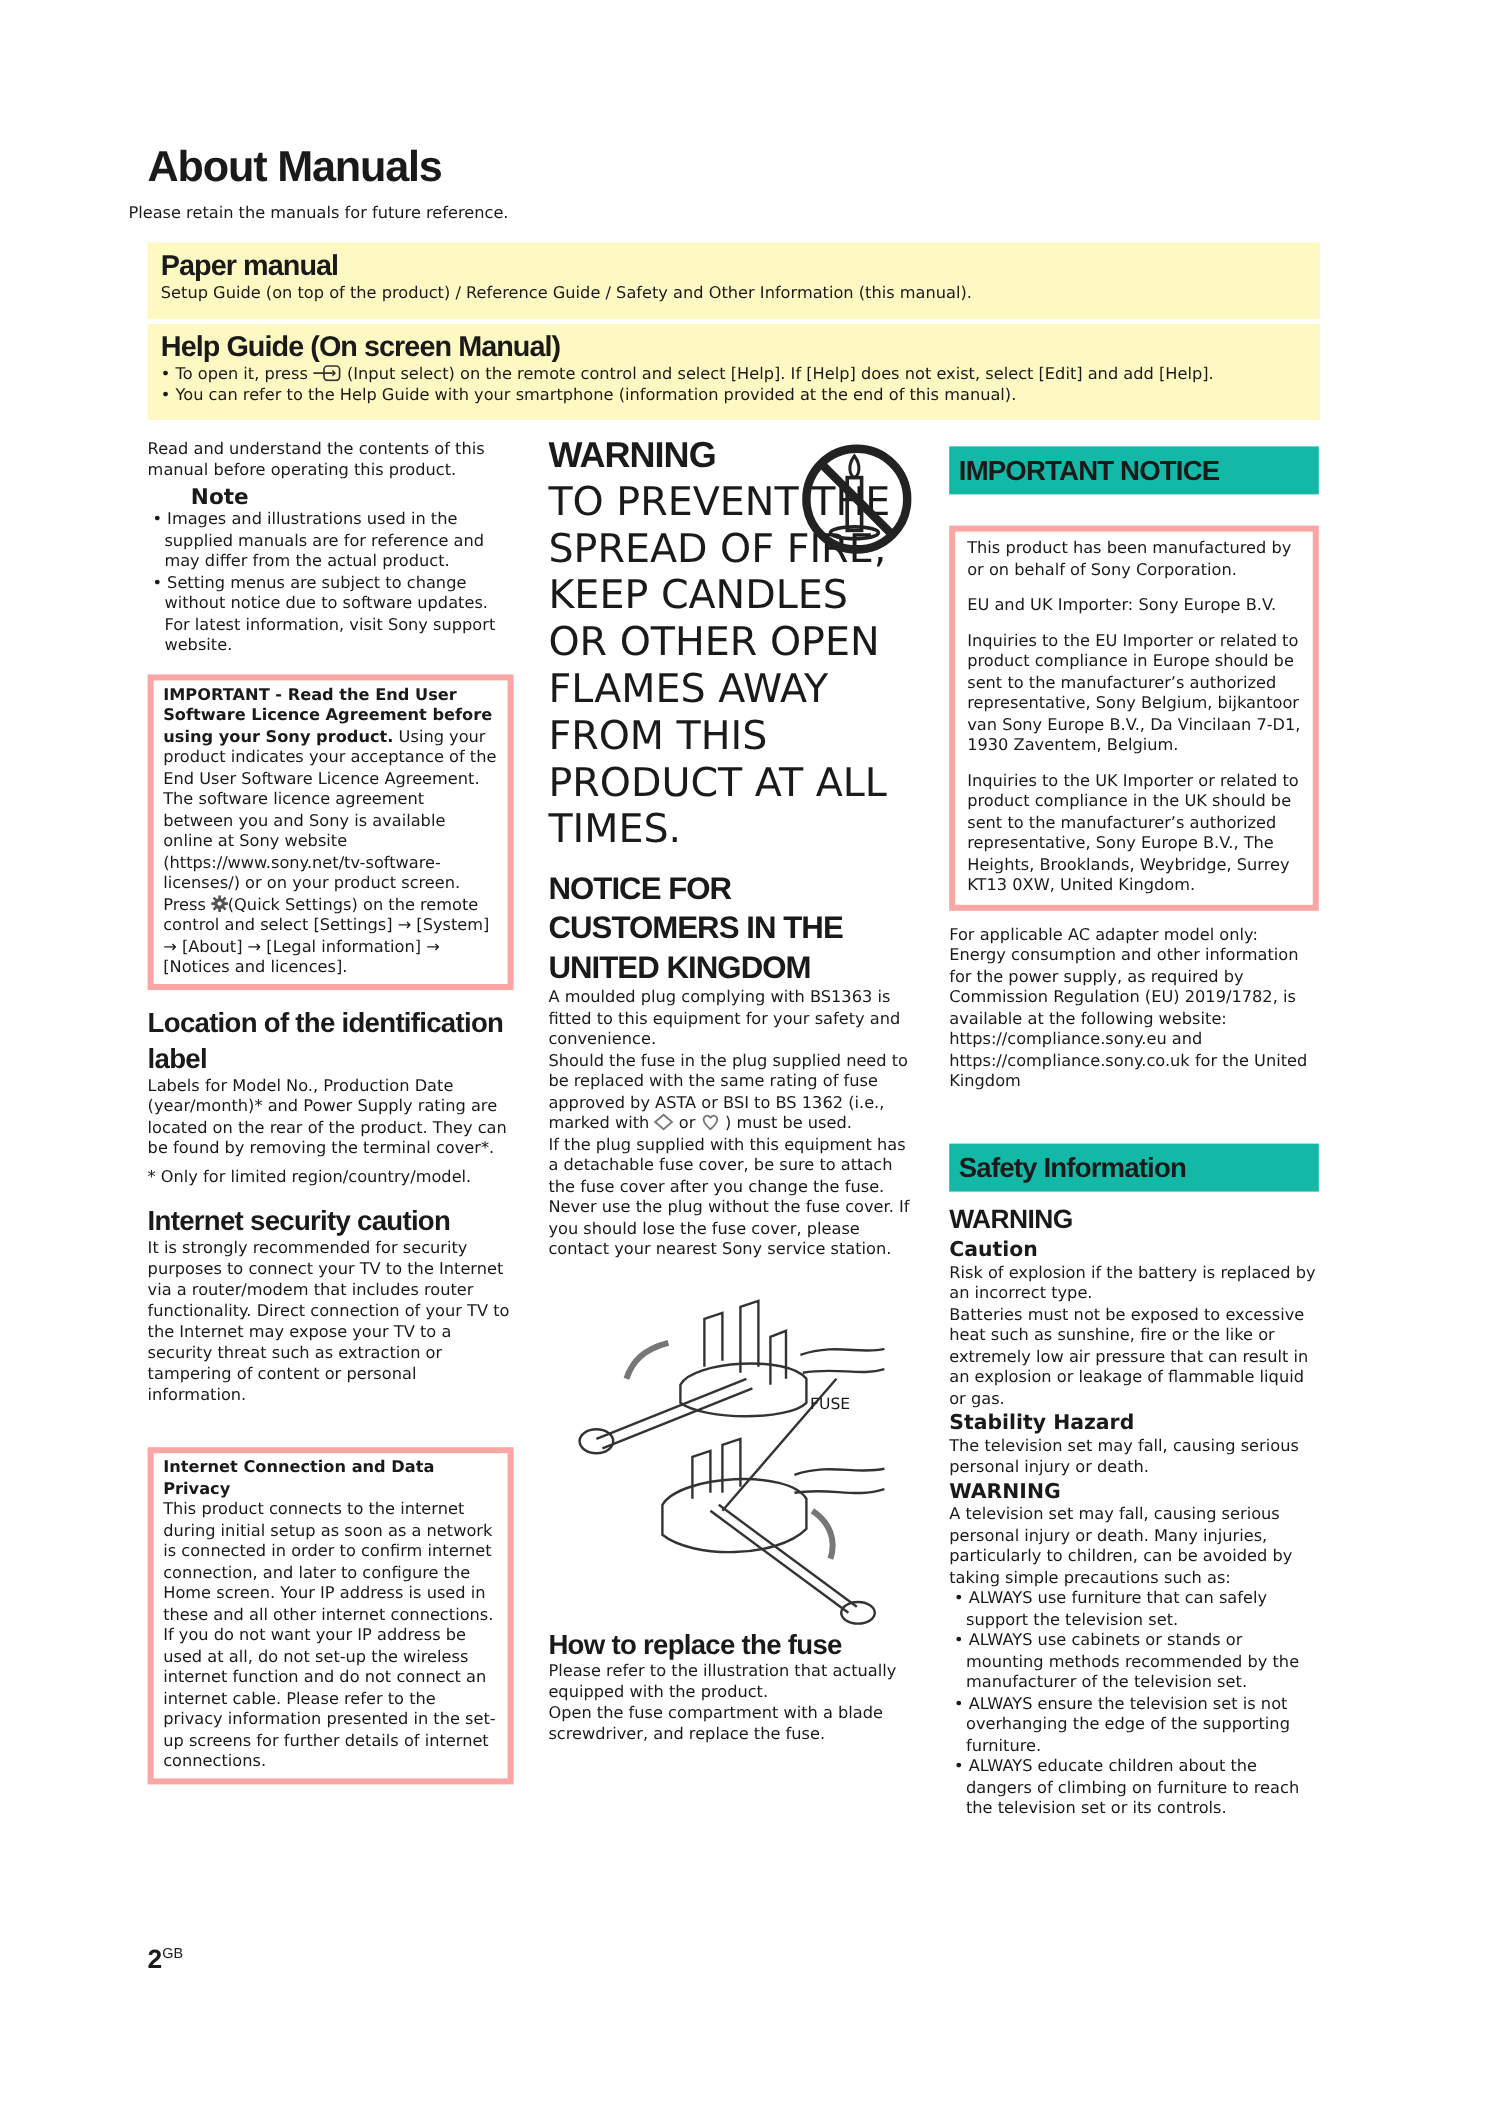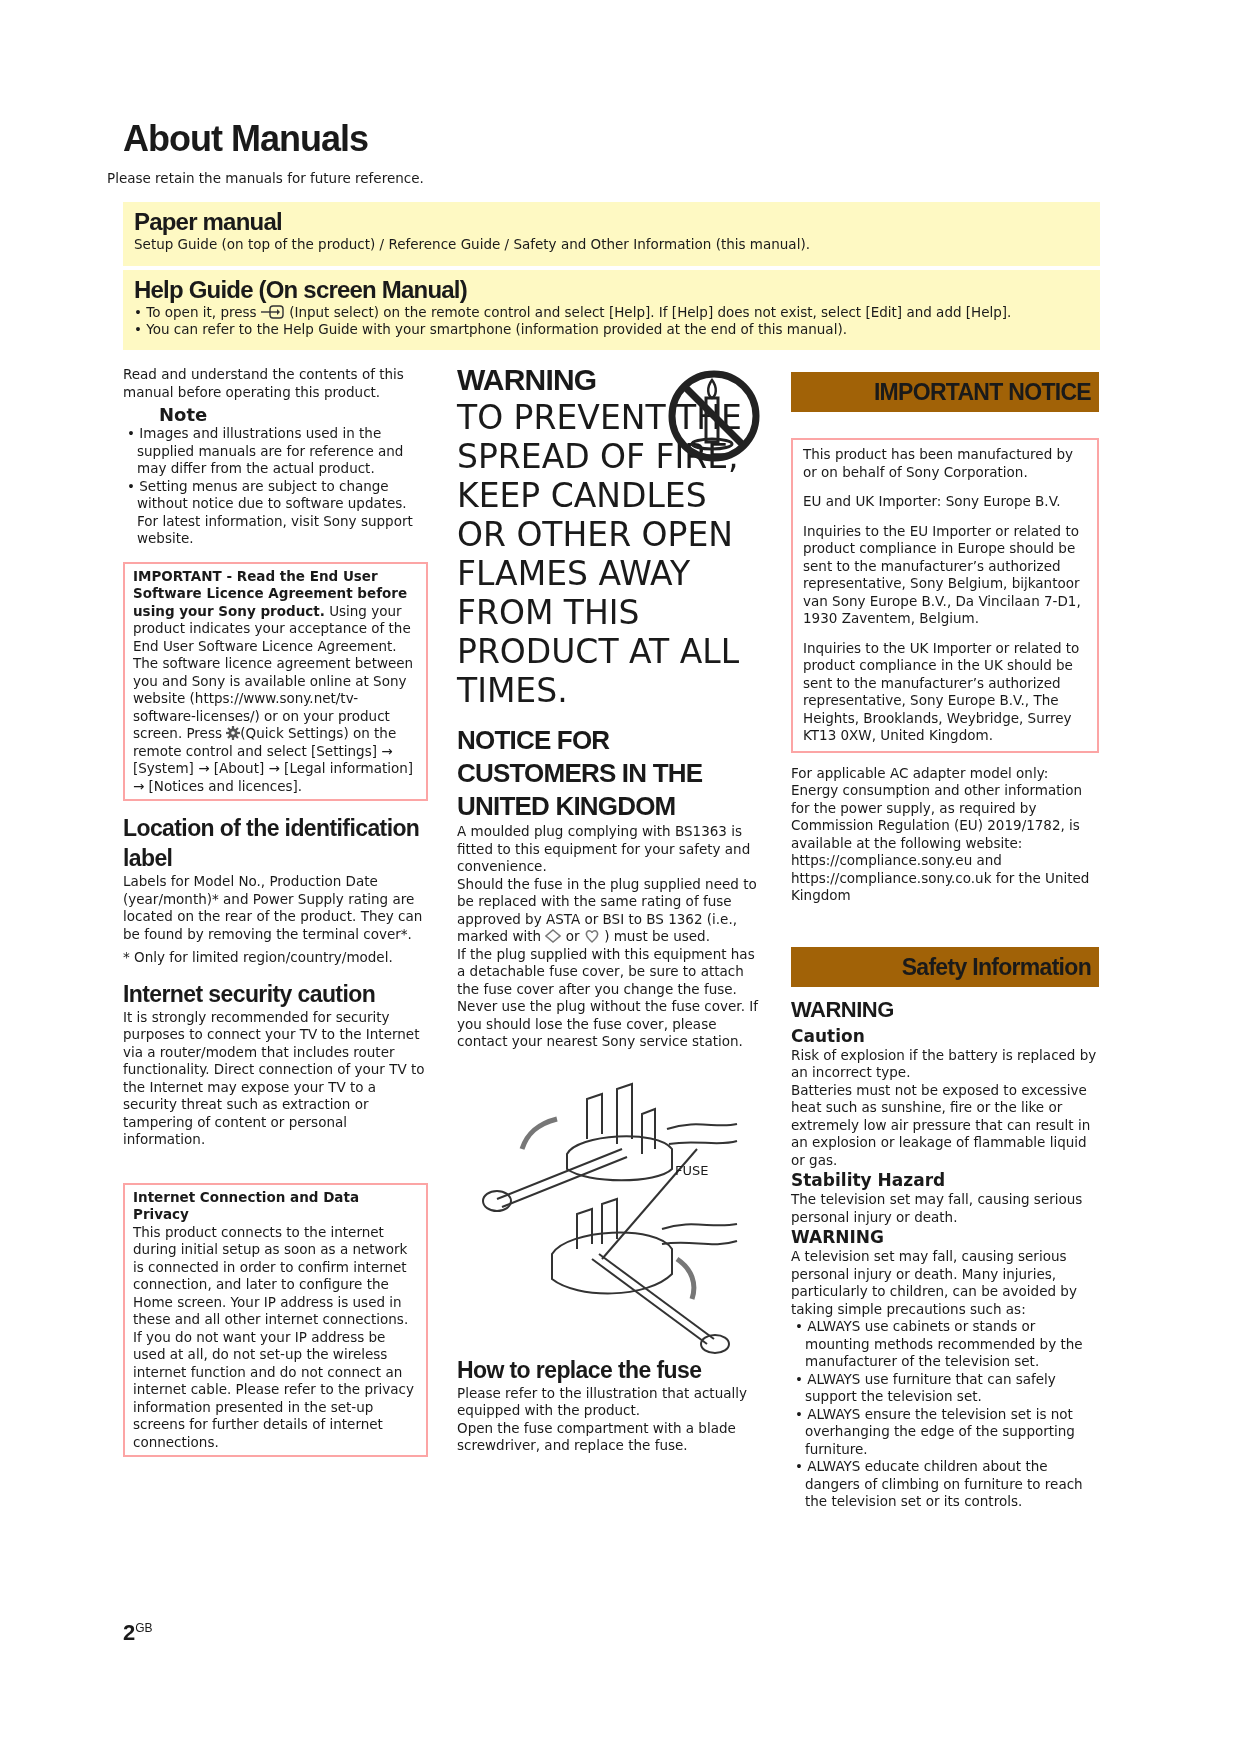--- a/index.html
+++ b/index.html
@@ -18,36 +18,36 @@
 
     .col { position: absolute; font-size: 13.5px; line-height: 17.5px; }
     .col1 { left: 123px; top: 366px; width: 305px; }
     .col2 { left: 457px; top: 362px; width: 305px; }
     .col3 { left: 791px; top: 372px; width: 308px; }
 
     .h-note { font-size: 18px; font-weight: bold; margin-top: 4px; line-height: 20px; margin-left: 36px; }
     .bullets { list-style: none; }
     .bullets li { padding-left: 14px; text-indent: -10px; }
     .bullets li::before { content: "• "; }
-    .boxed { border: 2px solid #fca5a5; padding: 4px 8px 4px 8px; }
+    .boxed { border: 5px solid #fca5a5; padding: 4px 8px 4px 8px; }
     .box-important { margin-top: 14px; }
     .sec-h { font-family: "Liberation Sans", sans-serif; font-weight: bold; font-size: 23px; line-height: 30px; letter-spacing: -0.6px; margin-top: 12px; }
     .footnote { margin-top: 6px; }
     .box-privacy { margin-top: 34px; }
 
     .warn-block { position: relative; }
     .warn-h { font-family: "Liberation Sans", sans-serif; font-weight: bold; font-size: 30px; line-height: 36px; letter-spacing: -0.8px; }
     .warn-text { font-size: 33px; line-height: 39px; font-weight: normal; }
     .candle-icon { position: absolute; right: 0px; top: 6px; width: 96px; height: 96px; }
     .sec-h2 { font-family: "Liberation Sans", sans-serif; font-weight: bold; font-size: 26px; line-height: 33px; letter-spacing: -0.8px; margin-top: 14px; }
     .fuse-fig { position: relative; width: 300px; height: 300px; margin-top: 8px; }
     .fuse-label { position: absolute; left: 218px; top: 103px; font-size: 13px; }
     .fuse-h { font-family: "Liberation Sans", sans-serif; font-weight: bold; font-size: 23px; line-height: 30px; letter-spacing: -0.6px; margin-top: -4px; }
 
-    .grey-h { background: #a16207; font-family: "Liberation Sans", sans-serif; font-weight: bold; font-size: 23px; letter-spacing: -0.7px; padding: 6px 8px; height: 40px; line-height: 28px; text-align: right; }
+    .grey-h { background: #14b8a6; font-family: "Liberation Sans", sans-serif; font-weight: bold; font-size: 23px; letter-spacing: -0.7px; padding: 6px 8px; height: 40px; line-height: 28px; }
     .box-notice { margin-top: 26px; padding: 6px 10px; }
     .box-notice p { margin-bottom: 12px; }
     .box-notice p:last-child { margin-bottom: 0; }
     .ac-text { margin-top: 12px; }
     .safety-h { margin-top: 42px; }
     .w-h { font-family: "Liberation Sans", sans-serif; font-weight: bold; font-size: 22px; line-height: 30px; letter-spacing: -0.5px; margin-top: 8px; }
     .sub-h { font-weight: bold; font-size: 17px; line-height: 22px; }
 
     .page-num { position: absolute; left: 123px; top: 1620px; font-family: "Liberation Sans", sans-serif; font-weight: bold; font-size: 22px; }
     .page-num sup { font-size: 12px; font-weight: normal; vertical-align: 8px; }
@@ -183,22 +183,22 @@
   <div class="grey-h safety-h">Safety Information</div>
   <div class="w-h">WARNING</div>
   <div class="sub-h">Caution</div>
   <p>Risk of explosion if the battery is replaced by an incorrect type.</p>
   <p>Batteries must not be exposed to excessive heat such as sunshine, fire or the like or extremely low air pressure that can result in an explosion or leakage of flammable liquid or gas.</p>
   <div class="sub-h">Stability Hazard</div>
   <p>The television set may fall, causing serious personal injury or death.</p>
   <div class="sub-h">WARNING</div>
   <p>A television set may fall, causing serious personal injury or death. Many injuries, particularly to children, can be avoided by taking simple precautions such as:</p>
   <ul class="bullets">
+    <li>ALWAYS use furniture that can safely support the television set.</li>
     <li>ALWAYS use cabinets or stands or mounting methods recommended by the manufacturer of the television set.</li>
-    <li>ALWAYS use furniture that can safely support the television set.</li>
     <li>ALWAYS ensure the television set is not overhanging the edge of the supporting furniture.</li>
     <li>ALWAYS educate children about the dangers of climbing on furniture to reach the television set or its controls.</li>
   </ul>
 </div>
 
 <div class="page-num">
   <span>2</span><sup>GB</sup>
 </div>
 
 </body></html>

